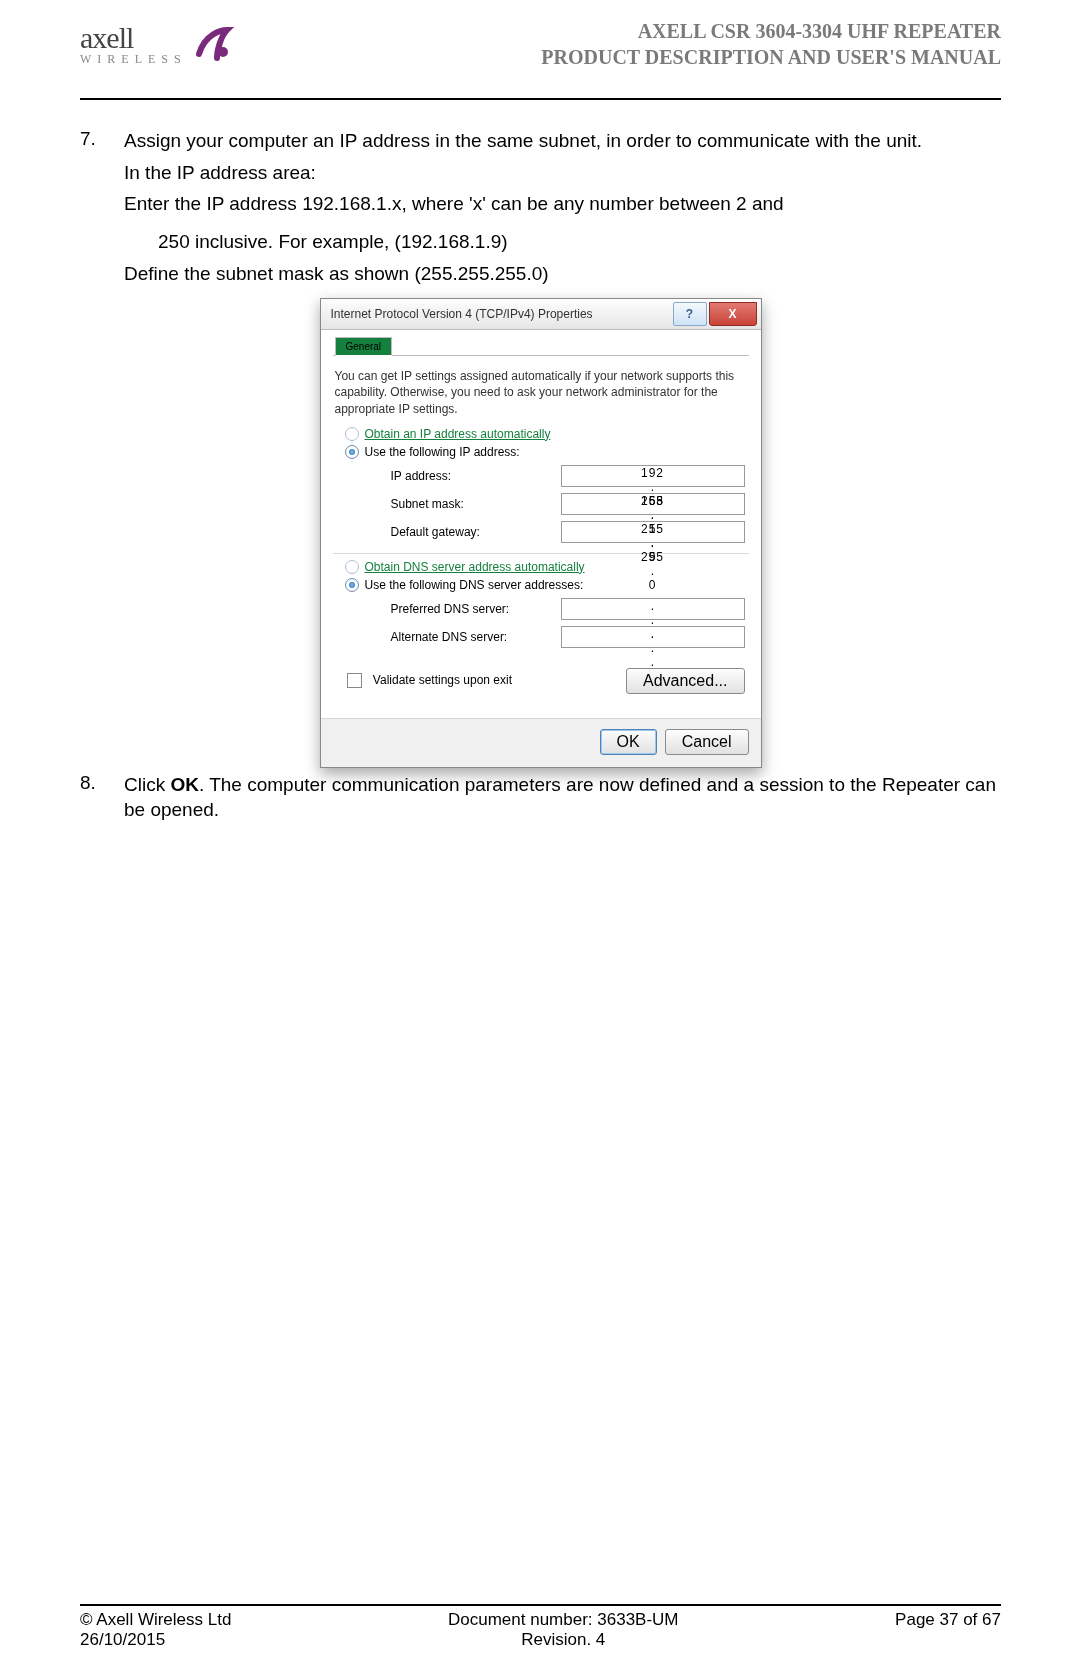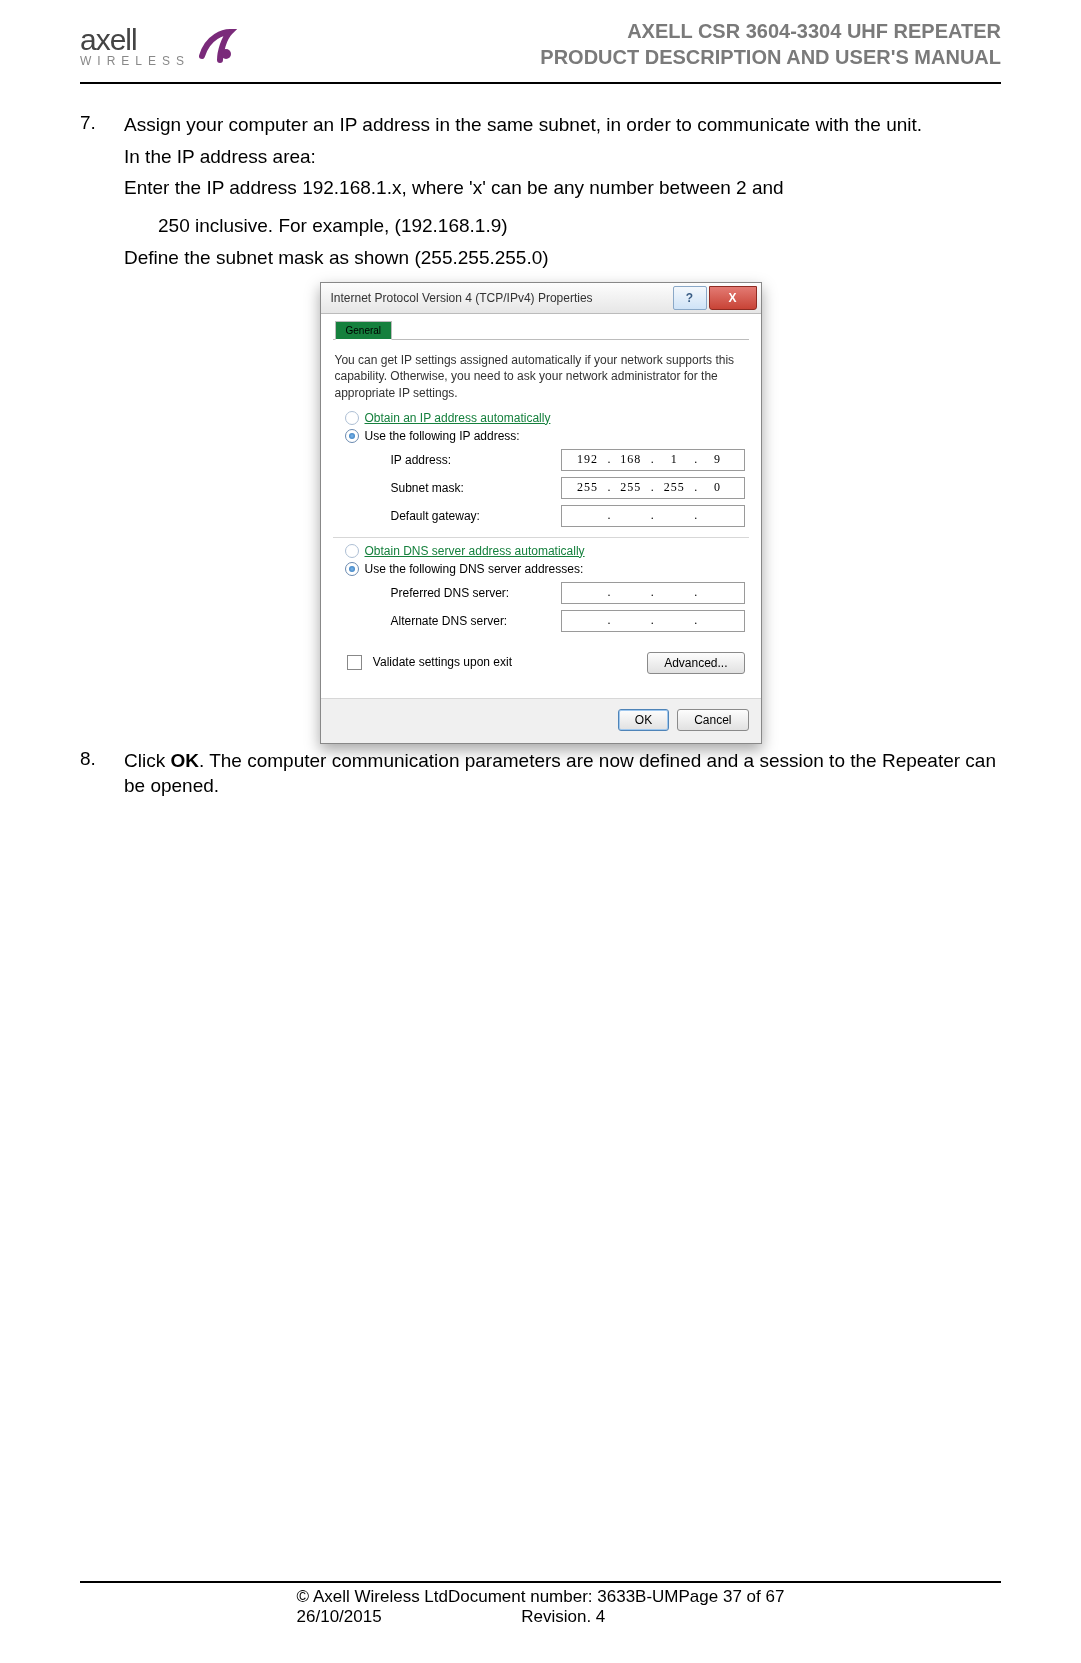--- a/index.html
+++ b/index.html
@@ -14,23 +14,24 @@
   }
   .page {
     padding: 18px 80px 0 80px;
     box-sizing: border-box;
     height: 100%;
     position: relative;
   }
   .header-row {
     display: flex;
     justify-content: space-between;
-    align-items: flex-end;
+    align-items: center;
     border-bottom: 2px solid #000;
-    padding-bottom: 12px;
+    padding-bottom: 28px;
+    font-family: Liberation Serif, serif;
   }
   .logo {
     display: flex;
     align-items: center;
     gap: 4px;
   }
   .logo-text {
     display: flex;
     flex-direction: column;
     line-height: 1;
@@ -131,47 +132,48 @@
     content:""; width:6px; height:6px; border-radius:50%;
     background:radial-gradient(#7db6ea,#2a72b6);
   }
   .radio.disabled{ opacity:0.55; }
   .field-row{ display:flex; align-items:center; margin:6px 0 6px 46px; }
   .field-label{ width:170px; }
   .field-label.disabled{ color:#15803d;text-decoration:underline; }
   .ip-box{
     width:170px; height:20px; border:1px solid #9a9a9a;
     display:flex; align-items:center; justify-content:space-between;
-    padding:0 6px; font-family: Liberation Serif, serif;
+    padding:0 6px; font-family: Liberation Sans, sans-serif;
     letter-spacing:1px;
+    flex-direction:column;
   }
   .ip-box .oct{ width:24%; text-align:center; }
   .ip-box .dot{ width:2%; text-align:center; }
   .group-sep{ height:1px; background:#d7d7d7; margin:10px 0 6px 0; }
   .check-row{ display:flex; align-items:center; justify-content:space-between; margin:20px 4px 14px 14px; }
   .chk{ width:13px; height:13px; border:1px solid #888; background:#fff; display:inline-block; margin-right:8px; vertical-align:middle; }
   .btn {
     border:1px solid #8a8a8a; border-radius:3px;
-    padding:3px 16px; font-size:12px;
+    padding:3px 16px; font-size:16px;
     background:linear-gradient(#fdfdfd,#e1e1e1);
     display:inline-block;
   }
   .btn.primary{
     border:1px solid #4f84b8;
     box-shadow:0 0 0 1px #9ec7ee inset;
   }
   .dlg-buttons{
     display:flex; justify-content:flex-end; gap:8px;
     padding:10px 12px 12px 12px;
     background:#f0f0f0; border-top:1px solid #d7d7d7;
   }
   .footer {
-    position:absolute; left:80px; right:80px; bottom:36px;
+    position:absolute; left:80px; right:80px; bottom:13px;
     border-top:2px solid #000;
-    display:flex; justify-content:center;
+    display:flex; justify-content:space-between;
     font-size:17px; color:#000;
     padding-top:4px;
   }
   .footer .mid{ text-align:center; }
 </style>
 </head>
 <body>
 
 <div class="page">
   <div class="header-row">

